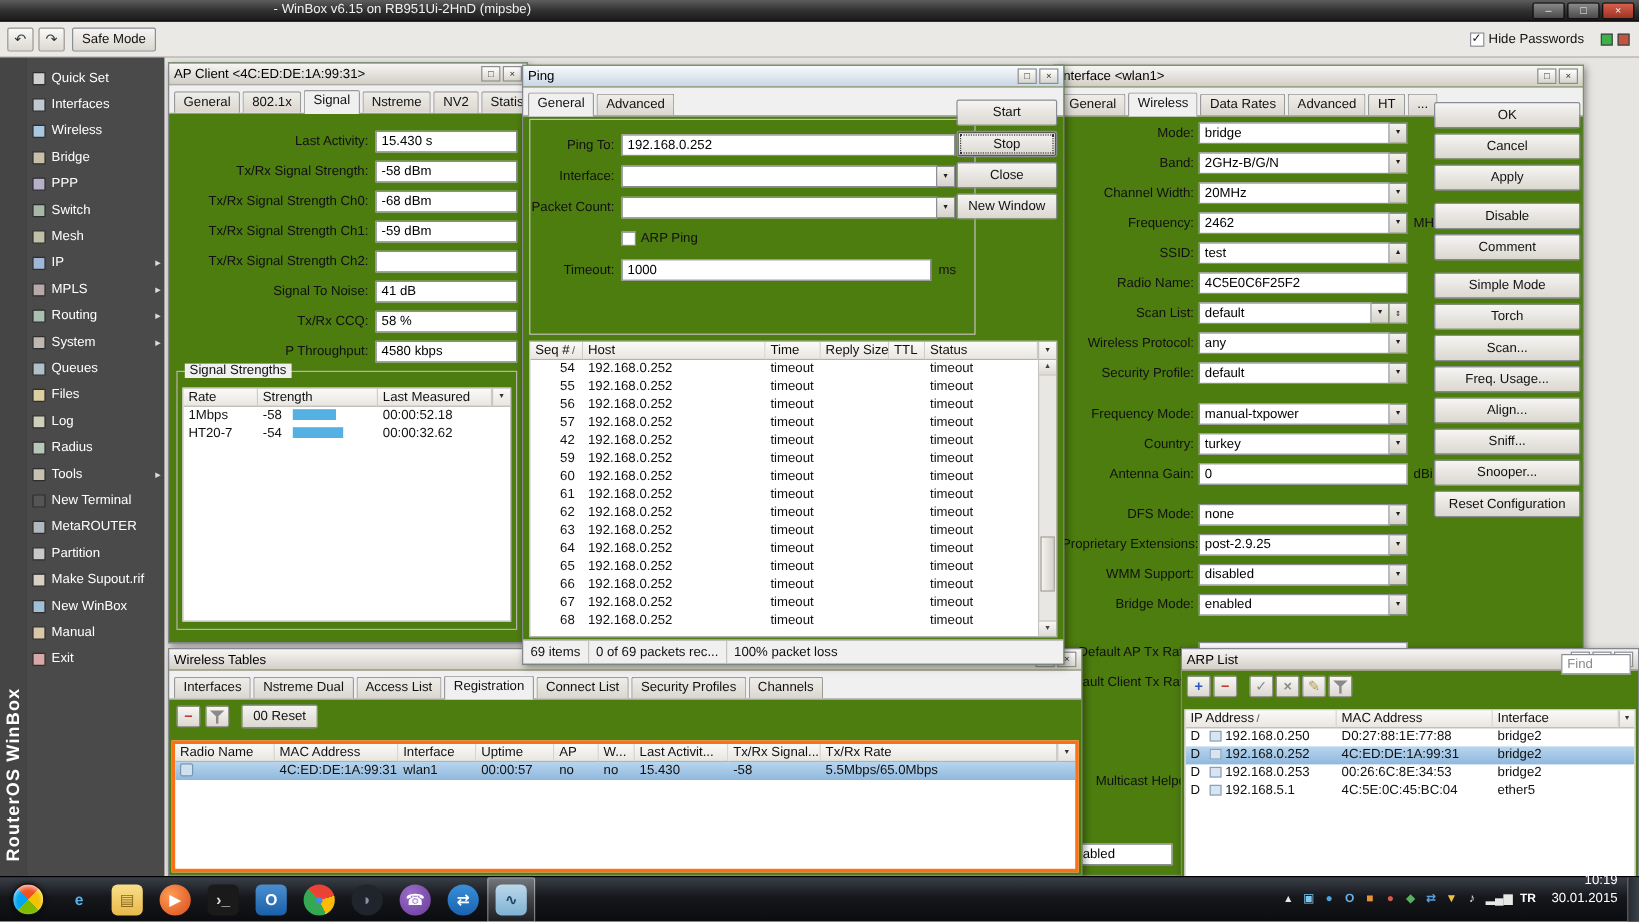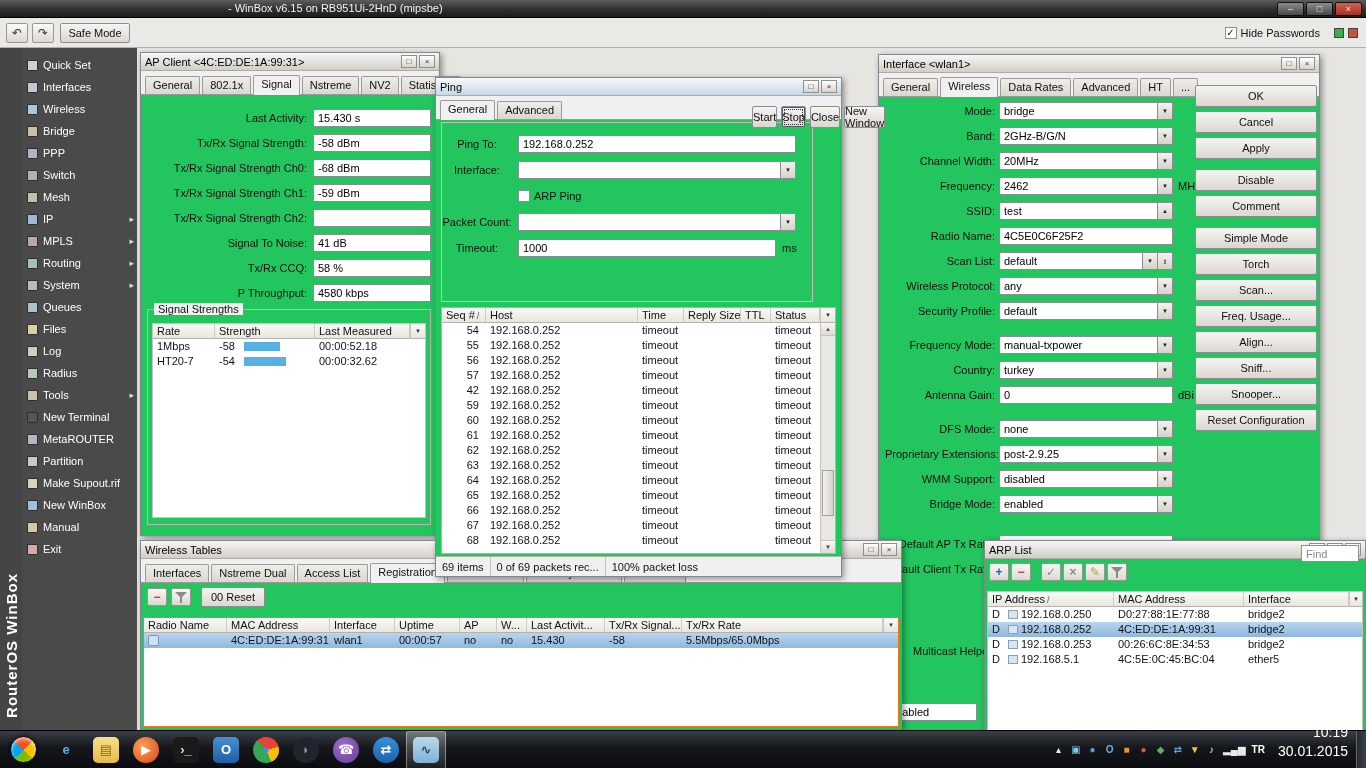--- a/index.html
+++ b/index.html
@@ -27,21 +27,21 @@
   .brand{width:22px;background:#454545;position:relative;flex:none;}
   .brand span{position:absolute;bottom:12px;left:50%;transform:translateX(-50%) rotate(180deg);writing-mode:vertical-rl;font-size:15px;font-weight:bold;color:#fff;letter-spacing:1px;white-space:nowrap;}
   .sidebar{width:115px;background:#4a4a4a;color:#fff;padding-top:6px;flex:none;}
   .menu-item{height:22px;display:flex;align-items:center;padding:0 3px 0 5px;gap:5px;cursor:default;}
   .mi-icon{width:11px;height:11px;border:1px solid #2e2e2e;border-radius:1px;flex:none;background:#bbb;}
   .mi-label{flex:1;white-space:nowrap;overflow:hidden;font-size:11px;}
   .mi-arrow{visibility:hidden;font-size:9px;color:#ddd;}
   .mi-arrow.show{visibility:visible;}
   
   .workspace{flex:1;position:relative;background:#e7e5e1;overflow:hidden;}
-  .cwin{position:absolute;background:#22c55e;border:1px solid #84878d;box-shadow:2px 2px 6px rgba(0,0,0,.4);}
+  .cwin{position:absolute;background:#4d7c0f;border:1px solid #84878d;box-shadow:2px 2px 6px rgba(0,0,0,.4);}
   .cwin-title{height:18px;background:linear-gradient(#f7f6f4,#d2cec7);border-bottom:1px solid #aeaba4;display:flex;align-items:center;padding:0 4px;font-size:11px;color:#000;}
   .cwin.active .cwin-title{background:linear-gradient(#f8fafd,#c9d6e4);}
   .cwin-btns{margin-left:auto;display:flex;gap:2px;}
   .cbtn{width:16px;height:13px;border:1px solid #8e8f8f;background:linear-gradient(#fff,#d8d4cd);font-size:8px;line-height:11px;text-align:center;color:#333;}
   .tabs{display:flex;align-items:flex-end;padding:3px 4px 0;border-bottom:1px solid #9a9a9a;height:24px;background:#f0f0f0;}
   .tab{font-size:11px;padding:2px 7px 3px;border:1px solid #9a9a9a;border-bottom:none;border-radius:2px 2px 0 0;background:linear-gradient(#efede9,#dbd7cf);margin-right:2px;white-space:nowrap;}
   .tab.active{background:#f0f0f0;margin-bottom:-1px;padding-bottom:5px;}
   .tbox{display:inline-flex;align-items:center;background:#fff;border:1px solid #8a8d94;height:18px;padding:0 4px;font-size:11px;overflow:hidden;white-space:nowrap;color:#000;}
   .drop{width:15px;height:18px;border:1px solid #8a8d94;border-left:none;background:linear-gradient(#f4f2ef,#d6d2cb);font-size:6px;display:inline-flex;align-items:center;justify-content:center;color:#222;flex:none;}
   .combo{display:inline-flex;}
@@ -61,28 +61,28 @@
   .flabel{width:168px;text-align:right;padding-right:6px;white-space:nowrap;overflow:hidden;flex:none;}
   .apv{width:118px;}
   .groupbox{margin:4px 8px 0 6px;height:216px;position:relative;border:1px solid #b8b5b0;}
   .legend{position:absolute;top:-7px;left:6px;background:#f0f0f0;padding:0 4px;}
   .sig-table{position:absolute;left:4px;right:4px;top:13px;bottom:6px;background:#fff;border:1px solid #c6c3be;overflow:hidden;}
   .sig-grid{display:grid;grid-template-columns:62px 100px 1fr;}
   .sig-head{position:relative;padding-right:15px;}
   .sval{display:inline-block;min-width:22px;}
   .sbar{display:inline-block;height:9px;background:#55b1e4;margin-left:3px;vertical-align:-1px;}
   
-  .w-ping{left:298px;top:6px;width:407px;height:500px;z-index:50;margin-top:23px;}
+  .w-ping{left:298px;top:6px;width:452px;height:500px;z-index:50;}
   .ping-form{position:absolute;left:5px;top:44px;width:372px;height:180px;border:1px solid #c3c0bb;padding-top:8px;}
   .prow{display:flex;align-items:center;height:26px;}
-  .plabel{width:76px;text-align:center;padding-right:6px;flex:none;white-space:nowrap;}
+  .plabel{width:76px;text-align:right;padding-right:6px;flex:none;white-space:nowrap;}
   .pinput{width:278px;}
   .ping-unit{margin-left:6px;}
   .tmo{width:258px;}
-  .ping-buttons{position:absolute;top:28px;right:5px;width:84px;display:flex;flex-direction:row;gap:4px;}
+  .ping-buttons{position:absolute;top:28px;right:5px;width:84px;display:flex;flex-direction:column;gap:4px;}
   .pbtn{height:22px;}
   .btn.focused{box-shadow:inset 0 0 0 1px #5a5a5a;outline:1px dotted #333;outline-offset:-4px;}
   .ping-table{position:absolute;left:5px;right:5px;top:229px;bottom:22px;border:1px solid #b5b2ad;background:#fff;overflow:hidden;}
   .ping-grid{display:grid;grid-template-columns:44px 152px 46px 57px 30px 1fr;}
   .ping-head{margin-right:15px;}
   .ping-body{margin-right:15px;}
   .pc.seq{text-align:right;padding-right:7px;}
   .statusbar{position:absolute;left:0;right:0;bottom:0;height:20px;border-top:1px solid #b5b2ad;display:flex;align-items:center;background:#f0f0f0;}
   .sb-cell{padding:0 6px;border-right:1px solid #c6c3be;height:100%;display:flex;align-items:center;white-space:nowrap;}
   .sb-cell:last-child{border-right:none;}
@@ -107,21 +107,21 @@
   
   .w-wt{left:3px;top:492px;width:762px;height:190px;z-index:30;}
   .wt-toolbar{display:flex;align-items:center;padding:4px 6px;height:28px;gap:4px;}
   .icon-btn{width:20px;height:18px;border:1px solid #98948e;background:linear-gradient(#f8f7f5,#dcd8d1);display:inline-flex;align-items:center;justify-content:center;font-weight:bold;font-size:12px;border-radius:2px;flex:none;}
   .icon-btn.ml{margin-left:8px;}
   .funnel{position:relative;width:12px;height:11px;display:none;}
   .funnel.show{display:block;}
   .funnel::before{content:"";position:absolute;top:0;left:0;border-left:6px solid transparent;border-right:6px solid transparent;border-top:6px solid #8a8a8a;}
   .funnel::after{content:"";position:absolute;top:5px;left:5px;width:2px;height:6px;background:#8a8a8a;}
   .reset-btn{width:64px;height:20px;margin-left:6px;}
-  .wt-table{position:absolute;left:2px;right:2px;top:76px;bottom:2px;background:#fff;border:1px solid #f97316;overflow:hidden;}
+  .wt-table{position:absolute;left:2px;right:2px;top:76px;bottom:2px;background:#fff;border:3px solid #f97316;overflow:hidden;}
   .wt-grid{display:grid;grid-template-columns:83px 103px 65px 65px 37px 30px 78px 77px 1fr;}
   .wt-head{margin-right:15px;}
   .row-sel{background:linear-gradient(#b9d5ee,#8fb8de);}
   .st-icon{display:inline-block;width:11px;height:11px;border:1px solid #7a96b0;background:#cfe0f0;border-radius:2px;vertical-align:-2px;}
   
   .w-arp{left:847px;top:492px;width:382px;height:232px;z-index:40;}
   .arp-toolbar{display:flex;align-items:center;padding:3px 4px;height:26px;gap:2px;position:relative;}
   .find{position:absolute;right:6px;top:4px;width:58px;height:17px;}
   input.tbox{outline:none;}
   input.tbox::placeholder{color:#8a8a8a;}
@@ -137,21 +137,21 @@
   .orb{width:27px;height:27px;border-radius:50%;border:1px solid #111;background:conic-gradient(from 45deg,#f3c200 0 90deg,#7fba00 90deg 180deg,#00a4ef 180deg 270deg,#f25022 270deg 360deg);box-shadow:inset 0 2px 4px rgba(255,255,255,.75),0 0 4px rgba(0,0,0,.7);}
   .task-apps{display:flex;height:38px;}
   .task-app{width:40px;height:38px;display:flex;align-items:center;justify-content:center;}
   .task-app.active{background:linear-gradient(rgba(255,255,255,.30),rgba(255,255,255,.08));border:1px solid rgba(255,255,255,.4);border-radius:2px;}
   .ticon{width:26px;height:26px;border-radius:5px;display:flex;align-items:center;justify-content:center;}
   .task-app.circle .ticon{border-radius:50%;}
   .tglyph{font-size:13px;font-weight:bold;line-height:1;}
   .tray{margin-left:auto;display:flex;align-items:center;}
   .tray-icons{display:flex;align-items:center;}
   .tray-ic{font-size:10px;margin:0 3px;min-width:11px;text-align:center;font-weight:bold;}
-  .clock{color:#fff;font-size:14px;text-align:right;line-height:1.35;margin:0 8px 16px 10px;}
+  .clock{color:#fff;font-size:11px;text-align:right;line-height:1.35;margin:0 8px 16px 10px;}
   .show-desktop{width:10px;height:38px;border-left:1px solid #666;background:linear-gradient(90deg,#272b31,#3c424a);}
 </style>
 </head>
 <body>
 
 <div class="desktop">
 
   <div class="app">
 
     <div class="app-titlebar">
@@ -797,31 +797,31 @@
               <span class="tbox pinput">192.168.0.252</span>
             </div>
             <div class="prow">
               <span class="plabel">Interface:</span>
               <span class="combo pinput">
                 <span class="tbox grow"></span>
                 <span class="drop">▼</span>
               </span>
             </div>
             <div class="prow">
+              <span class="plabel">Packet Count:</span>
+              <span class="combo pinput">
+                <span class="tbox grow"></span>
+                <span class="drop">▼</span>
+              </span>
+            </div>
+            <div class="prow">
               <span class="plabel"></span>
               <span class="chk-row">
                 <span class="chk"></span>
                 <span>ARP Ping</span>
-              </span>
-            </div>
-            <div class="prow">
-              <span class="plabel">Packet Count:</span>
-              <span class="combo pinput">
-                <span class="tbox grow"></span>
-                <span class="drop">▼</span>
               </span>
             </div>
             <div class="prow">
               <span class="plabel">Timeout:</span>
               <span class="tbox tmo">1000</span>
               <span class="ping-unit">ms</span>
             </div>
           </div>
           <div class="ping-buttons">
 

